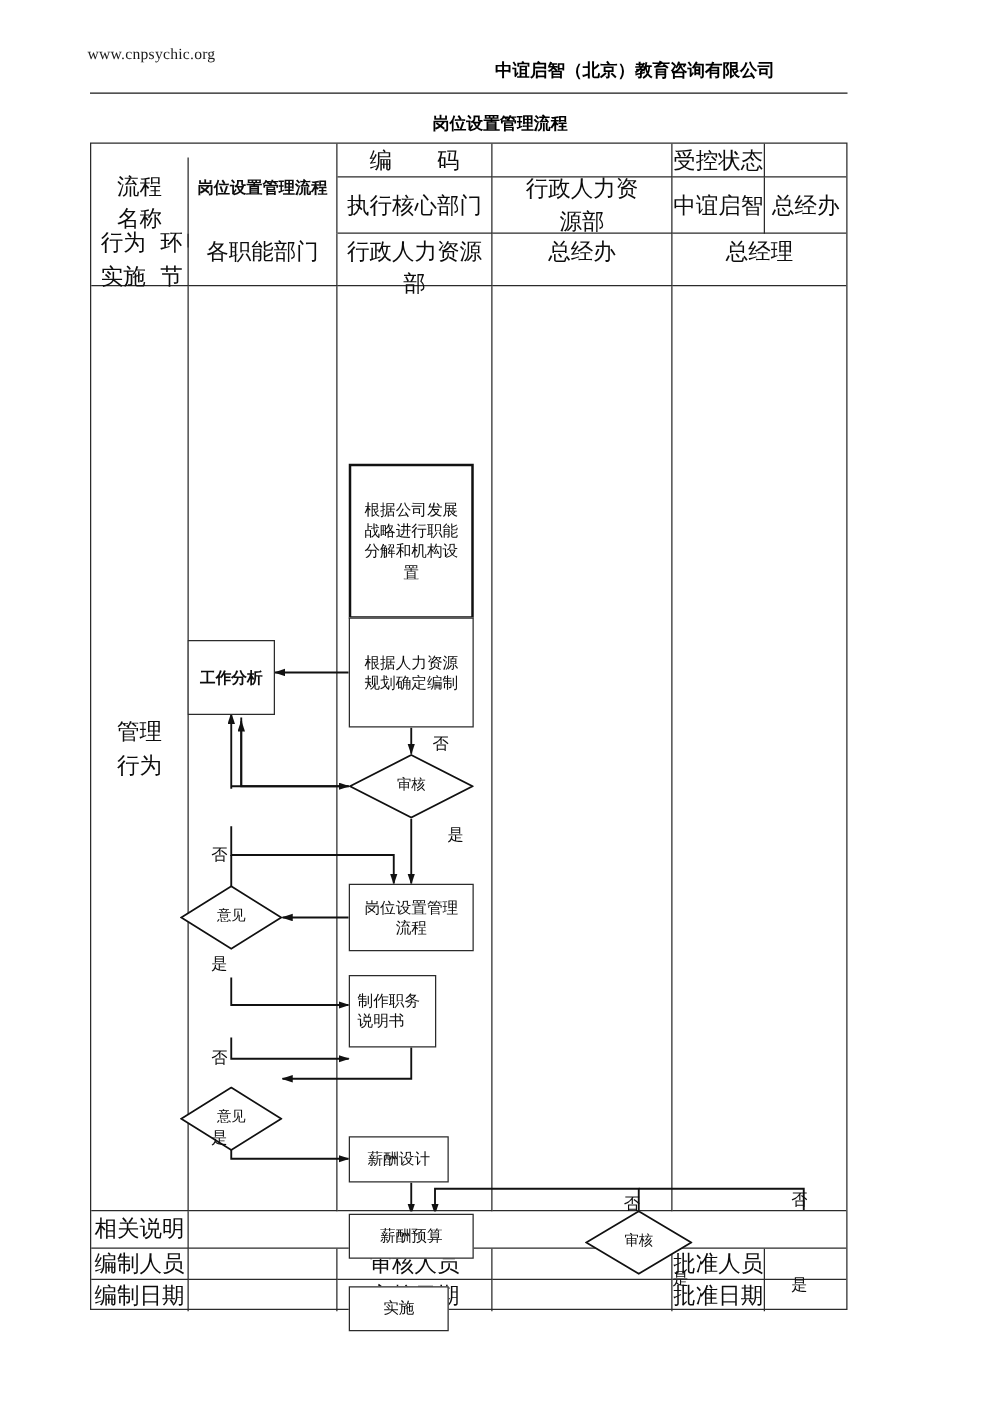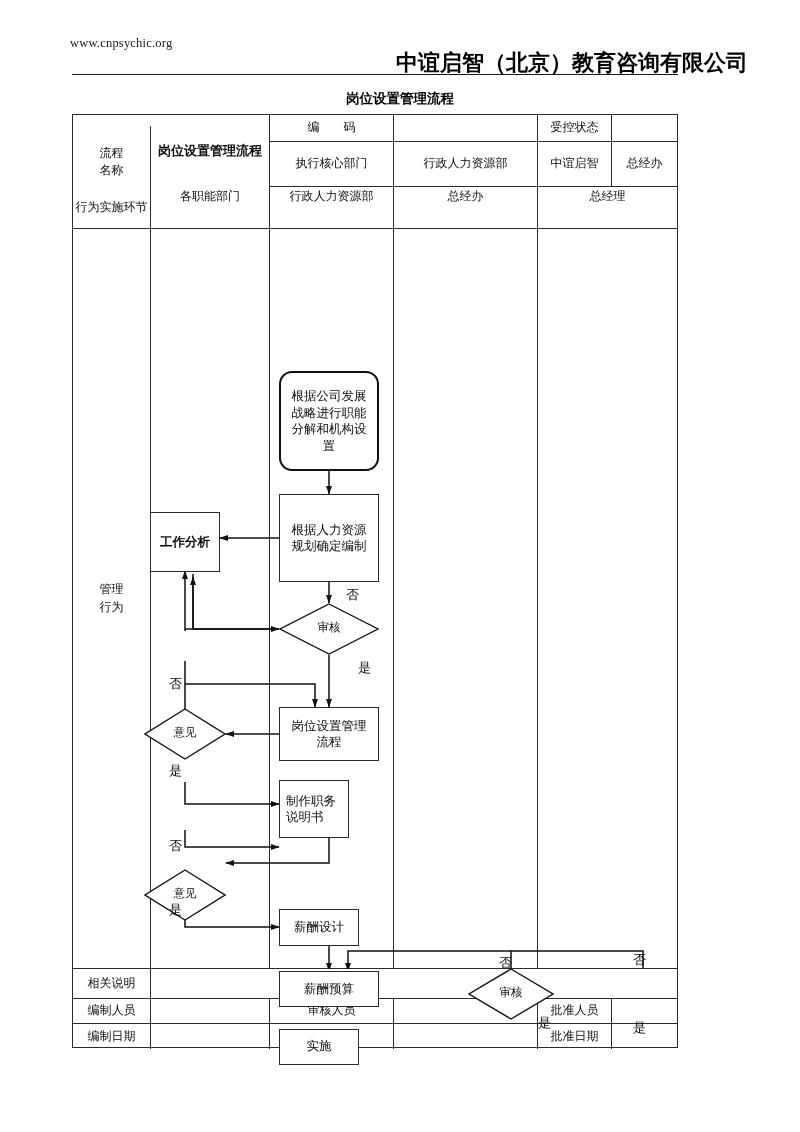--- a/index.html
+++ b/index.html
@@ -19,21 +19,21 @@
     position: absolute; left: 0; top: 0; width: 800px; height: 90px;
   }
   #site-url {
     position: absolute; left: 70px; top: 36px;
     font-family: "Liberation Serif", serif;
     font-size: 12.5px; letter-spacing: .2px; color: #1a1a1a;
   }
   #company-name {
     position: absolute; left: 396px; top: 48px;
     font-family: "DejaVu Sans", sans-serif;
-    font-size: 22px; font-weight: bold; color: #000;
+    font-size: 14px; font-weight: bold; color: #000;
     white-space: nowrap;
   }
   #header-rule {
     position: absolute; left: 72px; top: 74px; width: 606px; height: 0;
     border-top: 1.6px solid #1a1a1a;
   }
 
   
   #doc-title {
     position: absolute; left: 0; top: 90px; width: 800px;
@@ -48,21 +48,21 @@
     width: 606px; height: 934px;
     border: 1px solid #2b2b2b;
     box-sizing: border-box;
     font-family: "Liberation Serif", "DejaVu Serif", serif;
   }
   .cell {
     position: absolute;
     box-sizing: border-box;
     display: flex; align-items: center; justify-content: center;
     text-align: center;
-    font-size: 12px;
+    font-size: 18px;
     line-height: 1.45;
     color: #0d0d0d;
   }
   .bd-r { border-right: 1px solid #2b2b2b; }
   .bd-b { border-bottom: 1px solid #2b2b2b; }
   .bold { font-family: "DejaVu Sans", sans-serif; font-weight: bold; font-size: 13px; }
 
   
   
   
@@ -202,21 +202,21 @@
         <path d="M438,739 L438,722 L275,722 L275,742" marker-end="url(#ah)"></path>
 
         <path d="M481,765 L527,765" marker-end="url(#ah)"></path>
 
         <path d="M570,739 L570,722 L438,722"></path>
 
         <path d="M570,791 L570,818 L306,818" marker-end="url(#ah)"></path>
       </g>
     </svg>
 
-    <div class="node thick" style="left:206px;top:142px;width:100px;height:100px;padding:4px 6px;border-radius:13px;">根据公司发展战略进行职能分解和机构设置</div>
+    <div class="node thick" style="left:206px;top:142px;width:100px;height:124px;padding:4px 6px;">根据公司发展战略进行职能分解和机构设置</div>
 
     <div class="node" style="left:206px;top:265px;width:100px;height:88px;padding:4px 8px;">根据人力资源规划确定编制</div>
 
     <div class="node" style="left:77px;top:283px;width:70px;height:60px;padding:2px 6px;font-weight:bold;">工作分析</div>
 
     <div style="position:absolute;left:206px;top:374px;width:100px;height:52px;z-index:3;">
       <svg width="100" height="52" viewBox="0 0 100 52">
         <polygon points="50,1 99,26 50,51 1,26" fill="#fff" stroke="#111" stroke-width="1.4"></polygon>
       </svg>
       <div class="dlabel" style="left:0;top:17px;width:100px;">审核</div>

